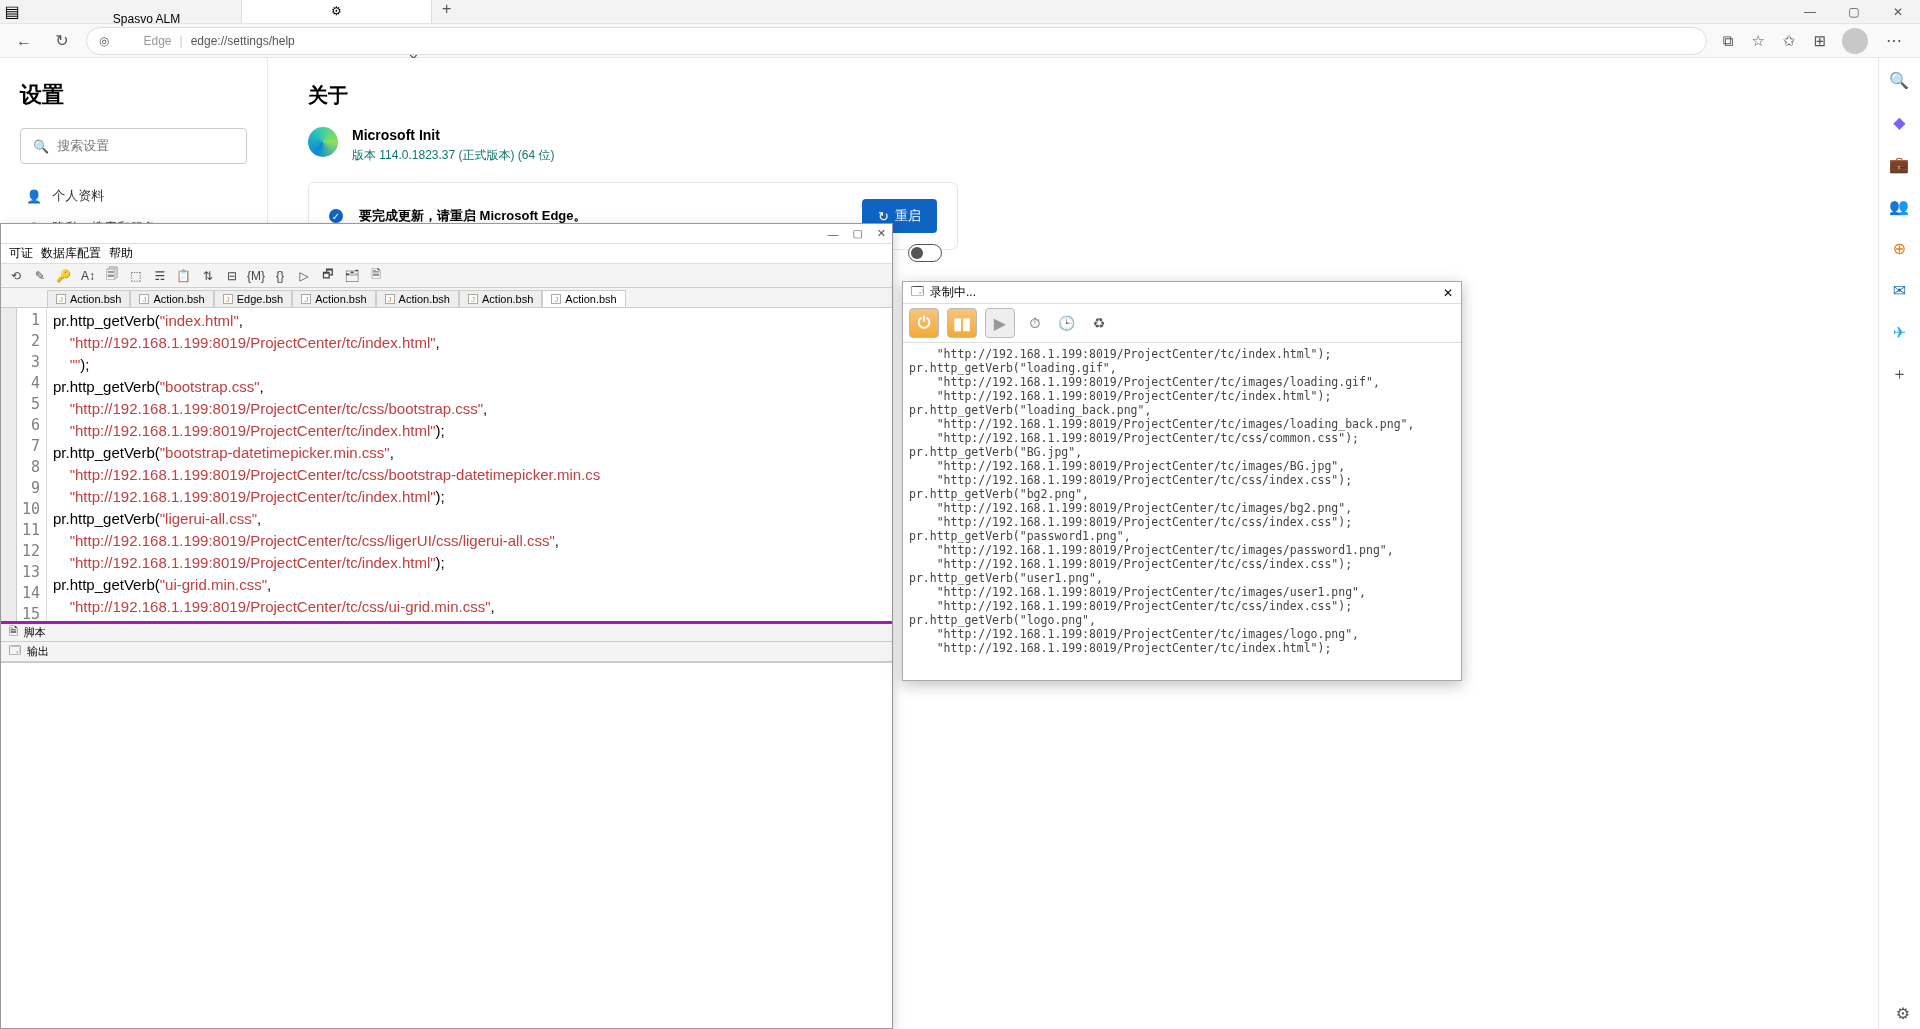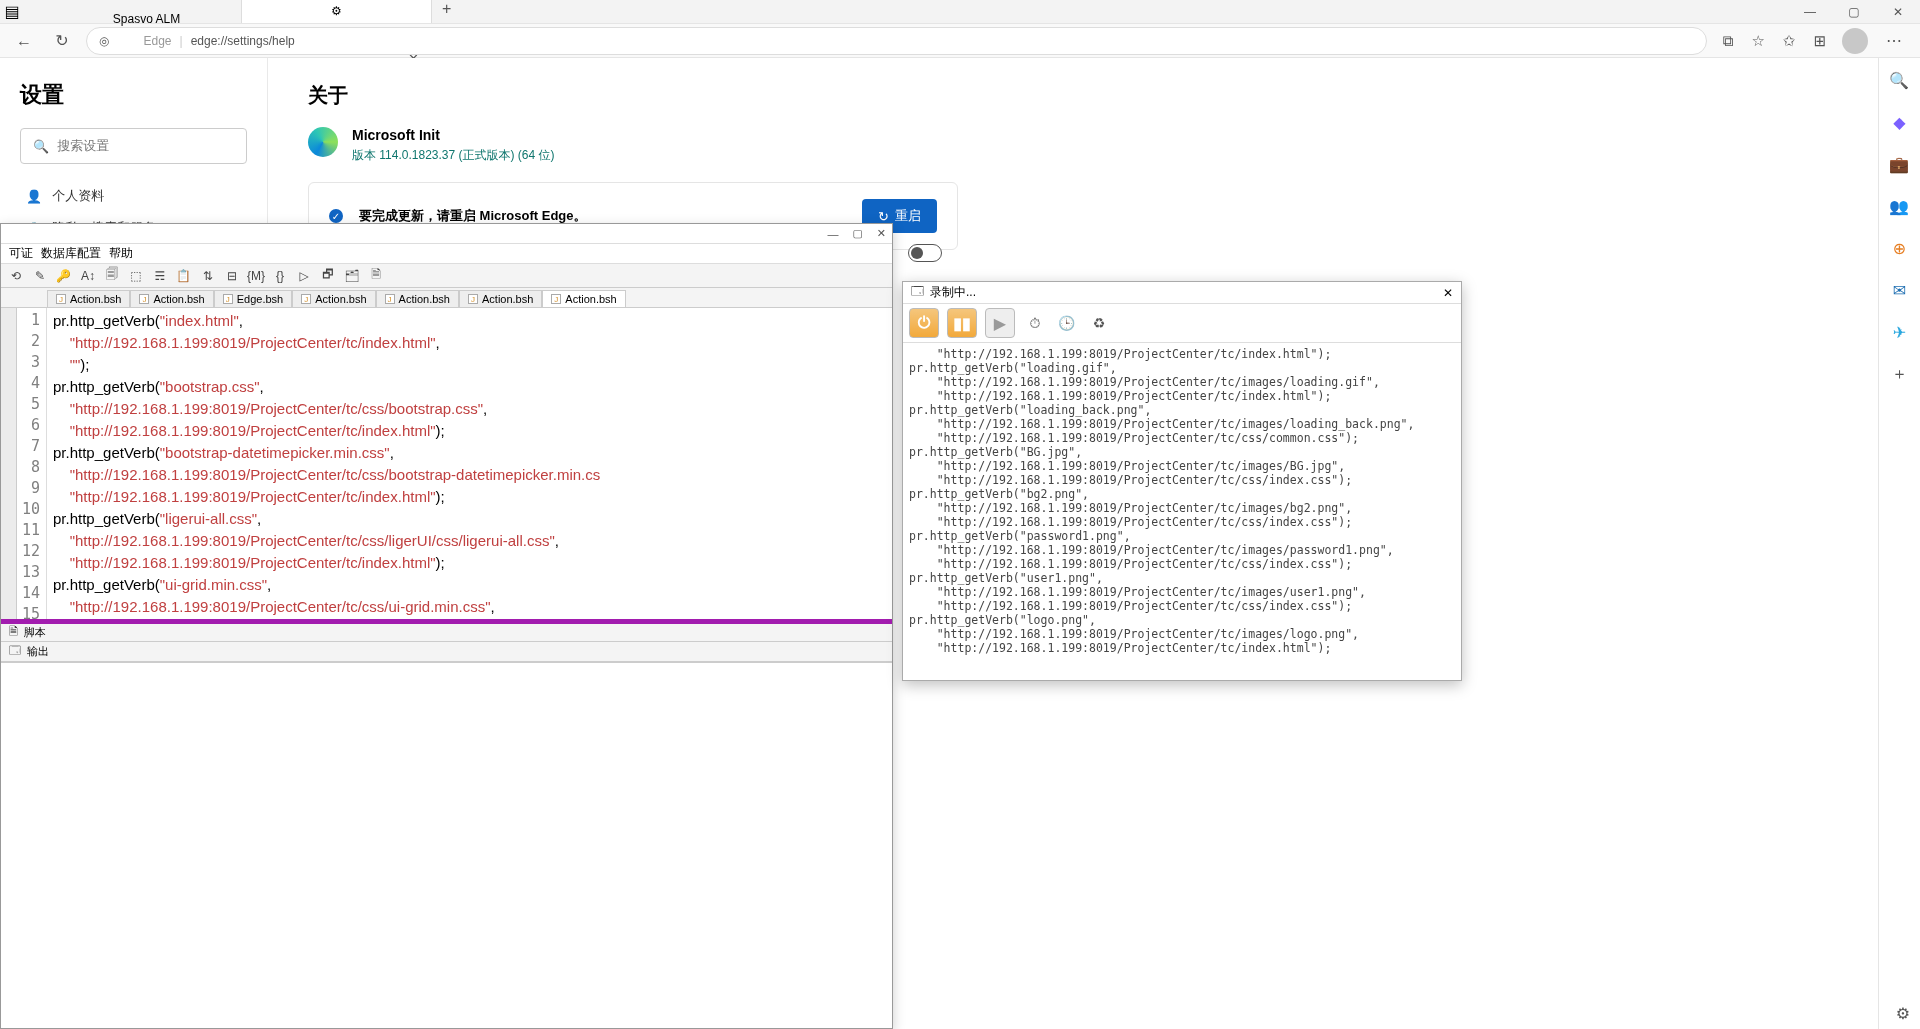--- a/index.html
+++ b/index.html
@@ -54,21 +54,21 @@
 
 .editorwin { position: absolute; top: 223px; left: 0; width: 893px; height: 806px; background: #fff; border: 1px solid #999; box-shadow: 0 4px 12px rgba(0,0,0,.2); display: flex; flex-direction: column; }
 .editorwin .titlebar2 { height: 20px; background: #fff; border-bottom: 1px solid #ddd; display: flex; justify-content: flex-end; align-items: center; padding: 0 6px; gap: 14px; font-size: 11px; color: #555; }
 .menubar { display: flex; gap: 8px; padding: 2px 8px; font-size: 12px; border-bottom: 1px solid #ddd; height: 20px; align-items: center; background: #fff; }
 .toolbar2 { display: flex; gap: 6px; padding: 2px 6px; border-bottom: 1px solid #ccc; height: 24px; align-items: center; background: #f4f4f4; }
 .toolbar2 .tb { width: 18px; height: 18px; display: flex; align-items: center; justify-content: center; font-size: 12px; color: #444; }
 .filetabs { display: flex; padding: 2px 46px 0; background: #f4f4f4; border-bottom: 1px solid #ccc; height: 20px; align-items: flex-end; gap: 0; font-size: 11px; }
 .filetabs .ft { padding: 2px 8px; border: 1px solid #ccc; border-bottom: none; background: #eee; display: flex; align-items: center; gap: 4px; }
 .filetabs .ft.active { background: #fff; }
 .filetabs .ft .ji { width: 10px; height: 10px; background: #fff; border: 1px solid #aaa; font-size: 8px; display: flex; align-items: center; justify-content: center; color: #d4902b; }
-.codewrap { flex: 0 0 316px; display: flex; border-bottom: 5px solid #a21caf; overflow: hidden; }
+.codewrap { flex: 0 0 316px; display: flex; border-bottom: 3px solid #a21caf; overflow: hidden; }
 .guttercol { width: 16px; background: #ececec; border-right: 1px solid #ccc; }
 .gutter { background: #fff; border-right: 1px solid #ddd; width: 30px; font-family: Consolas, monospace; font-size: 15px; color: #808080; text-align: right; padding: 2px 6px 0 0; line-height: 21px; }
 .code { flex: 1; font-family: Consolas, monospace; font-size: 15px; line-height: 21px; padding: 2px 0 0 6px; white-space: pre; overflow: auto; }
 .code .kw { color: #000; }
 .code .s { color: #c04040; }
 .scripthdr, .outhdr { font-size: 11px; padding: 2px 8px; background: #f4f4f4; border-bottom: 1px solid #ccc; display: flex; align-items: center; gap: 6px;}
 .scripthdr { height: 18px; }
 .outhdr { height: 20px; }
 .outarea { flex: 1; background: #fff; border-top: 1px solid #ccc; }
 

